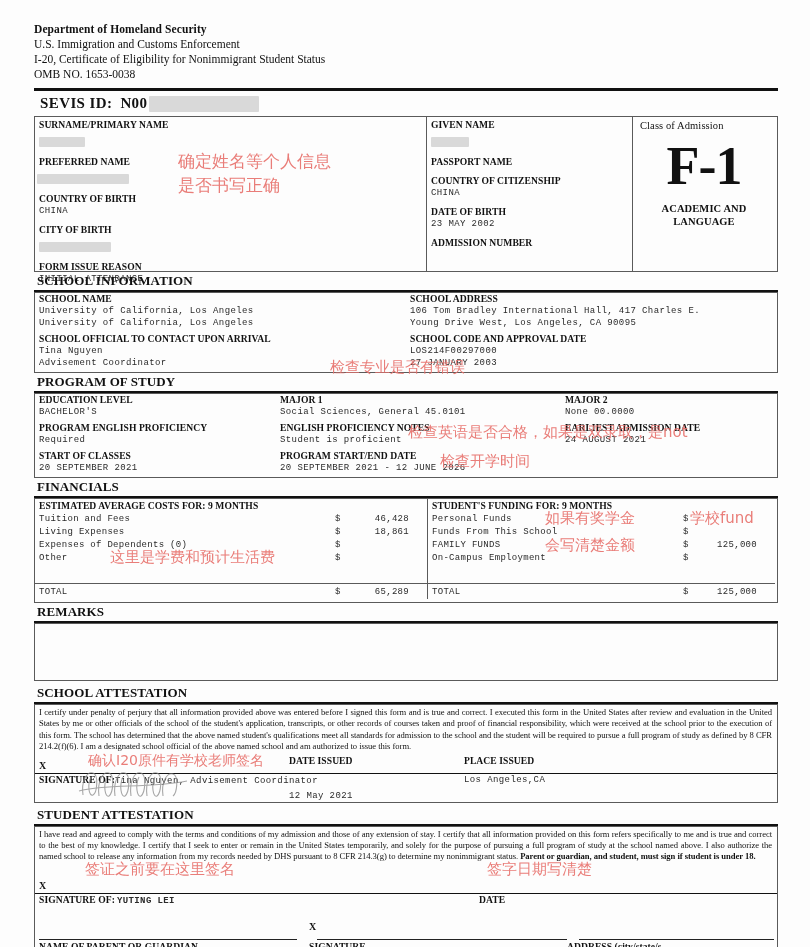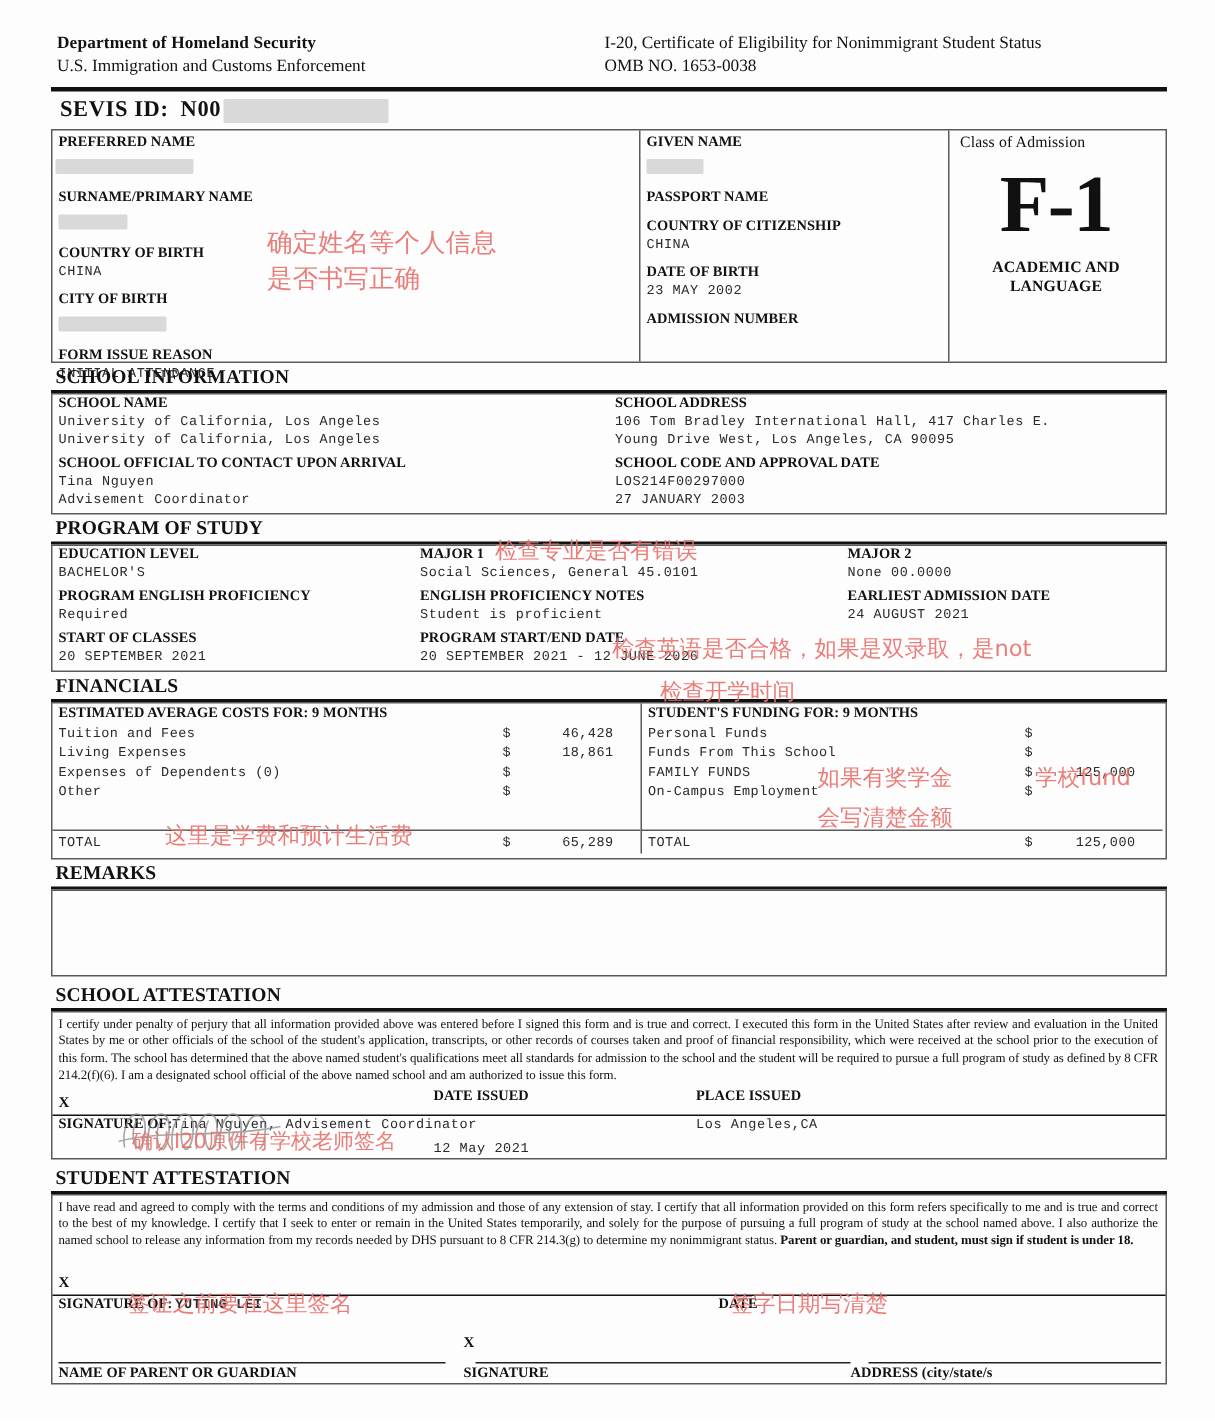--- a/index.html
+++ b/index.html
@@ -24,22 +24,23 @@
   }
   .doc {
     position: absolute;
     left: 34px;
     top: 22px;
     width: 744px;
   }
   
   .hdr {
     display: flex;
-    justify-content: flex-end;
+    justify-content: center;
     padding-bottom: 4px;
+    flex-direction: column;
   }
   .hdr-left { width: 365px; }
   .hdr-right { width: 375px; }
   .hdr-b {
     font-weight: bold;
     font-size: 11.5px;
     letter-spacing: .1px;
     line-height: 15px;
   }
   .hdr-n {
@@ -252,26 +253,26 @@
   <div class="sevis">
     <span>SEVIS ID:</span>
     <span style="width:8px"></span>
     <span>N00</span>
     <span class="redact" style="width:110px;height:16px;margin-left:2px;"></span>
   </div>
 
   <div class="box pi">
     <div class="pi-col pi-c1">
       <div class="pi-field">
+        <div class="lbl">SURNAME/PRIMARY NAME</div>
+        <span class="redact" style="width:46px;height:10px;margin-top:2px;"></span>
+      </div>
+      <div class="pi-field">
         <div class="lbl">PREFERRED NAME</div>
         <span class="redact" style="width:92px;height:10px;margin-top:2px;margin-left:-2px;"></span>
-      </div>
-      <div class="pi-field">
-        <div class="lbl">SURNAME/PRIMARY NAME</div>
-        <span class="redact" style="width:46px;height:10px;margin-top:2px;"></span>
       </div>
       <div class="pi-field">
         <div class="lbl">COUNTRY OF BIRTH</div>
         <div class="val">CHINA</div>
       </div>
       <div class="pi-field">
         <div class="lbl">CITY OF BIRTH</div>
         <span class="redact" style="width:72px;height:10px;margin-top:2px;"></span>
       </div>
       <div class="pi-field">

